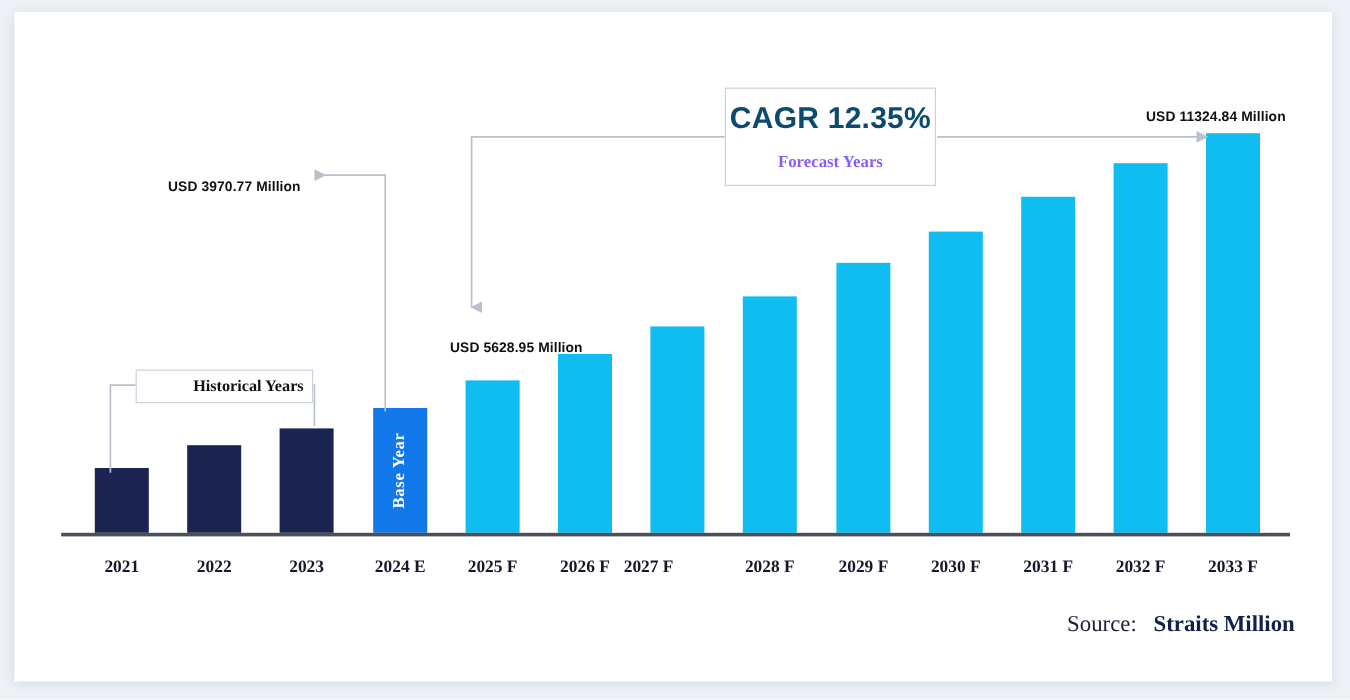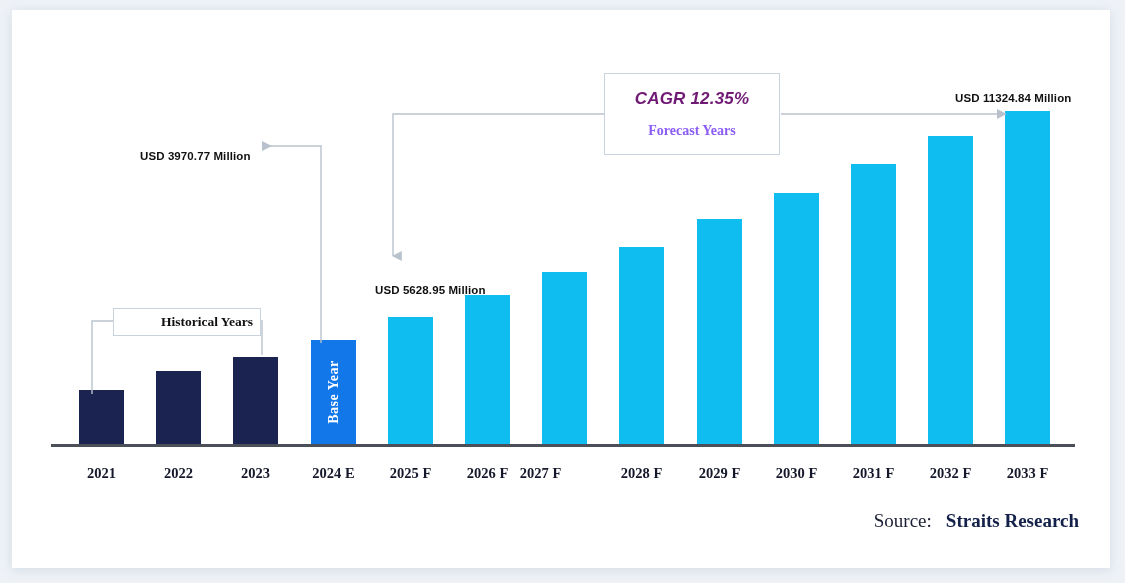--- a/index.html
+++ b/index.html
@@ -91,26 +91,25 @@
     background: #ffffff;
     border: 1px solid #c9d3de;
     box-sizing: border-box;
     display: flex;
     flex-direction: column;
     align-items: center;
     justify-content: center;
   }
   .cagr-box { width: 176px; height: 82px; }
   .cagr-val {
-    color: #701a75;
-    font-size: 17px;
+    color: #0c4a6e;
+    font-size: 25px;
     font-weight: bold;
     font-family: "Liberation Sans", sans-serif;
     letter-spacing: .2px;
-    font-style: italic;
   }
   .cagr-sub {
     margin-top: 14px;
     color: #8b5cf6;
     font-size: 14px;
     font-weight: bold;
     font-family: "Liberation Serif", serif;
   }
   .hist-box {
     width: 148px;
@@ -215,18 +214,18 @@
       </div>
 
       <div class="ann-text" style="left:128px; top:140px;">USD 3970.77 Million</div>
 
       <div class="ann-text" style="left:363px; top:274px;">USD 5628.95 Million</div>
 
       <div class="ann-text" style="left:943px; top:82px;">USD 11324.84 Million</div>
 
       <div class="source">
         <span class="source-label">Source:</span>
-        <span class="source-name">Straits Research</span>
+        <span class="source-name">Straits Million</span>
       </div>
 
     </div>
   </div>
 </div>
 
 </body></html>

